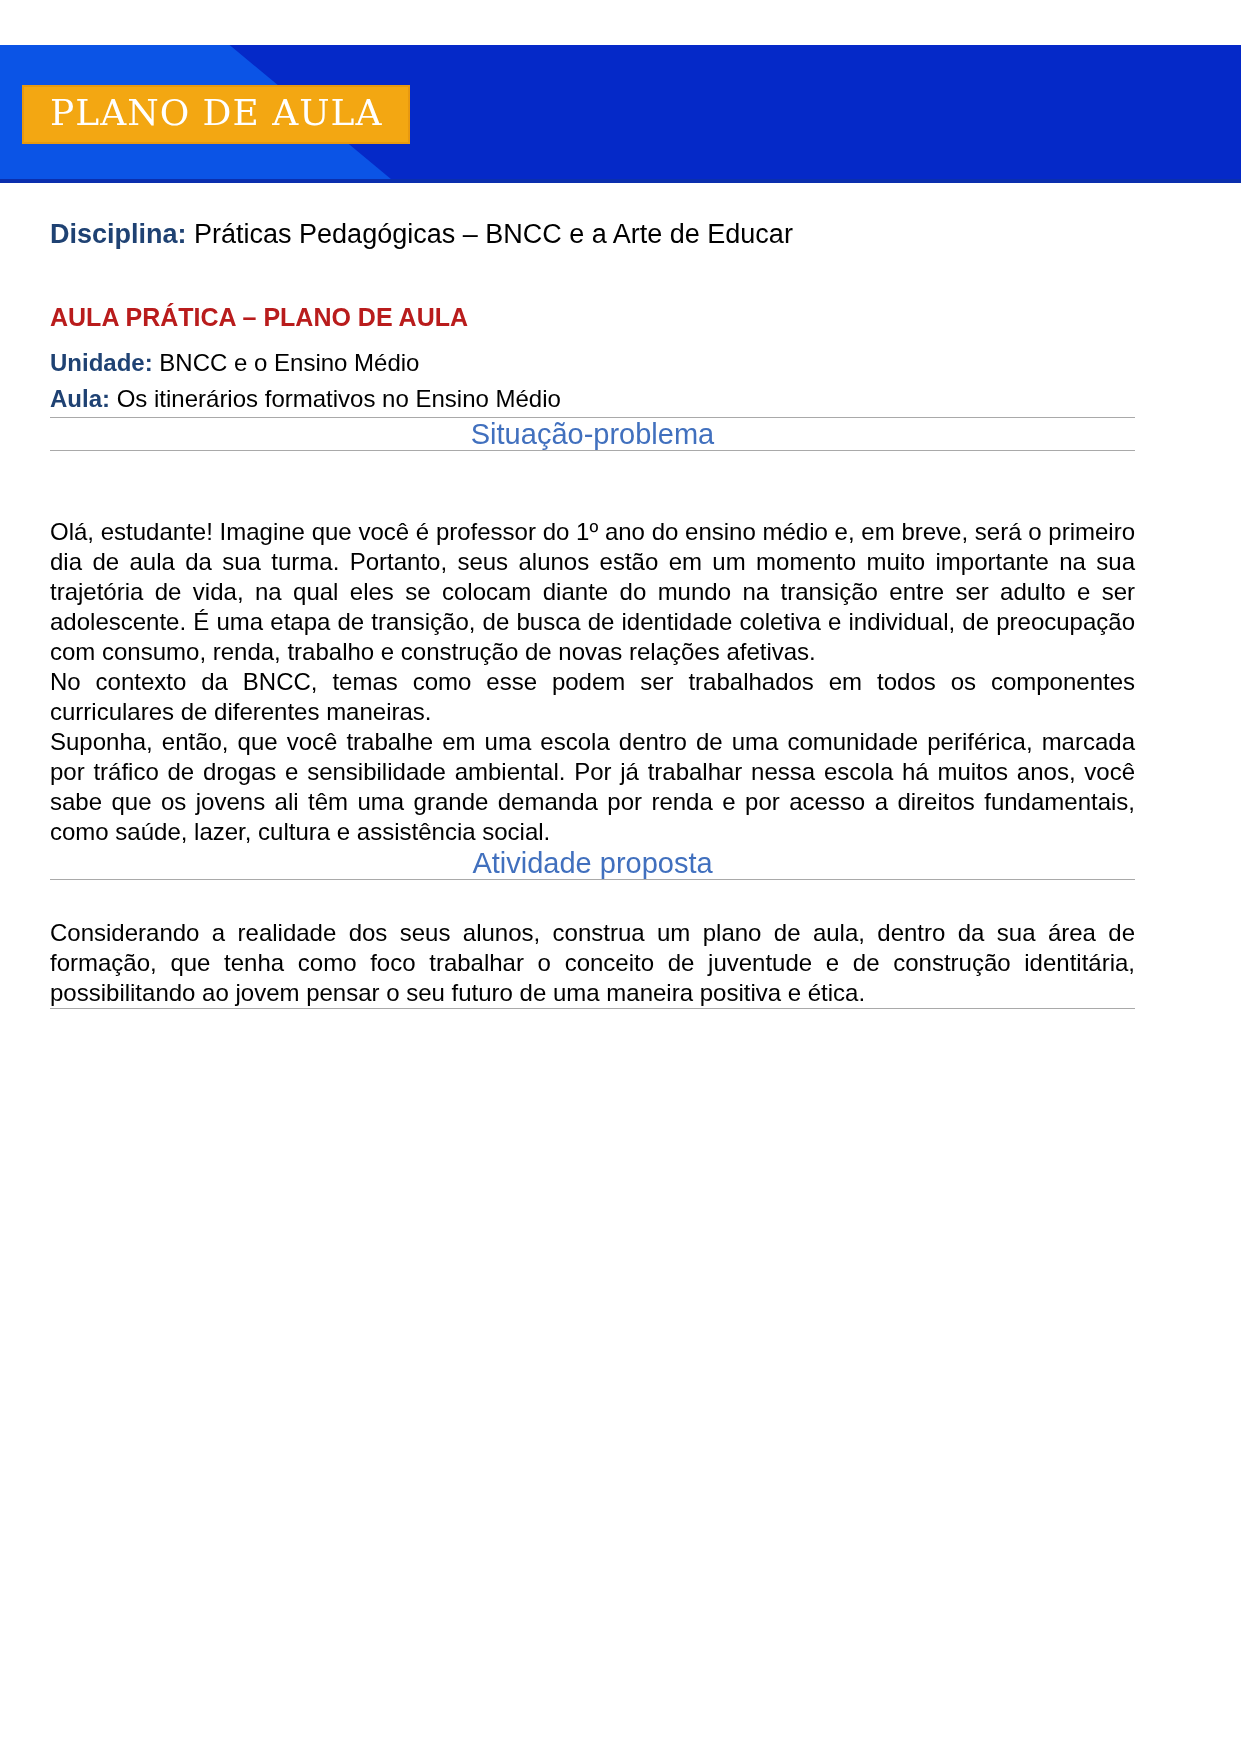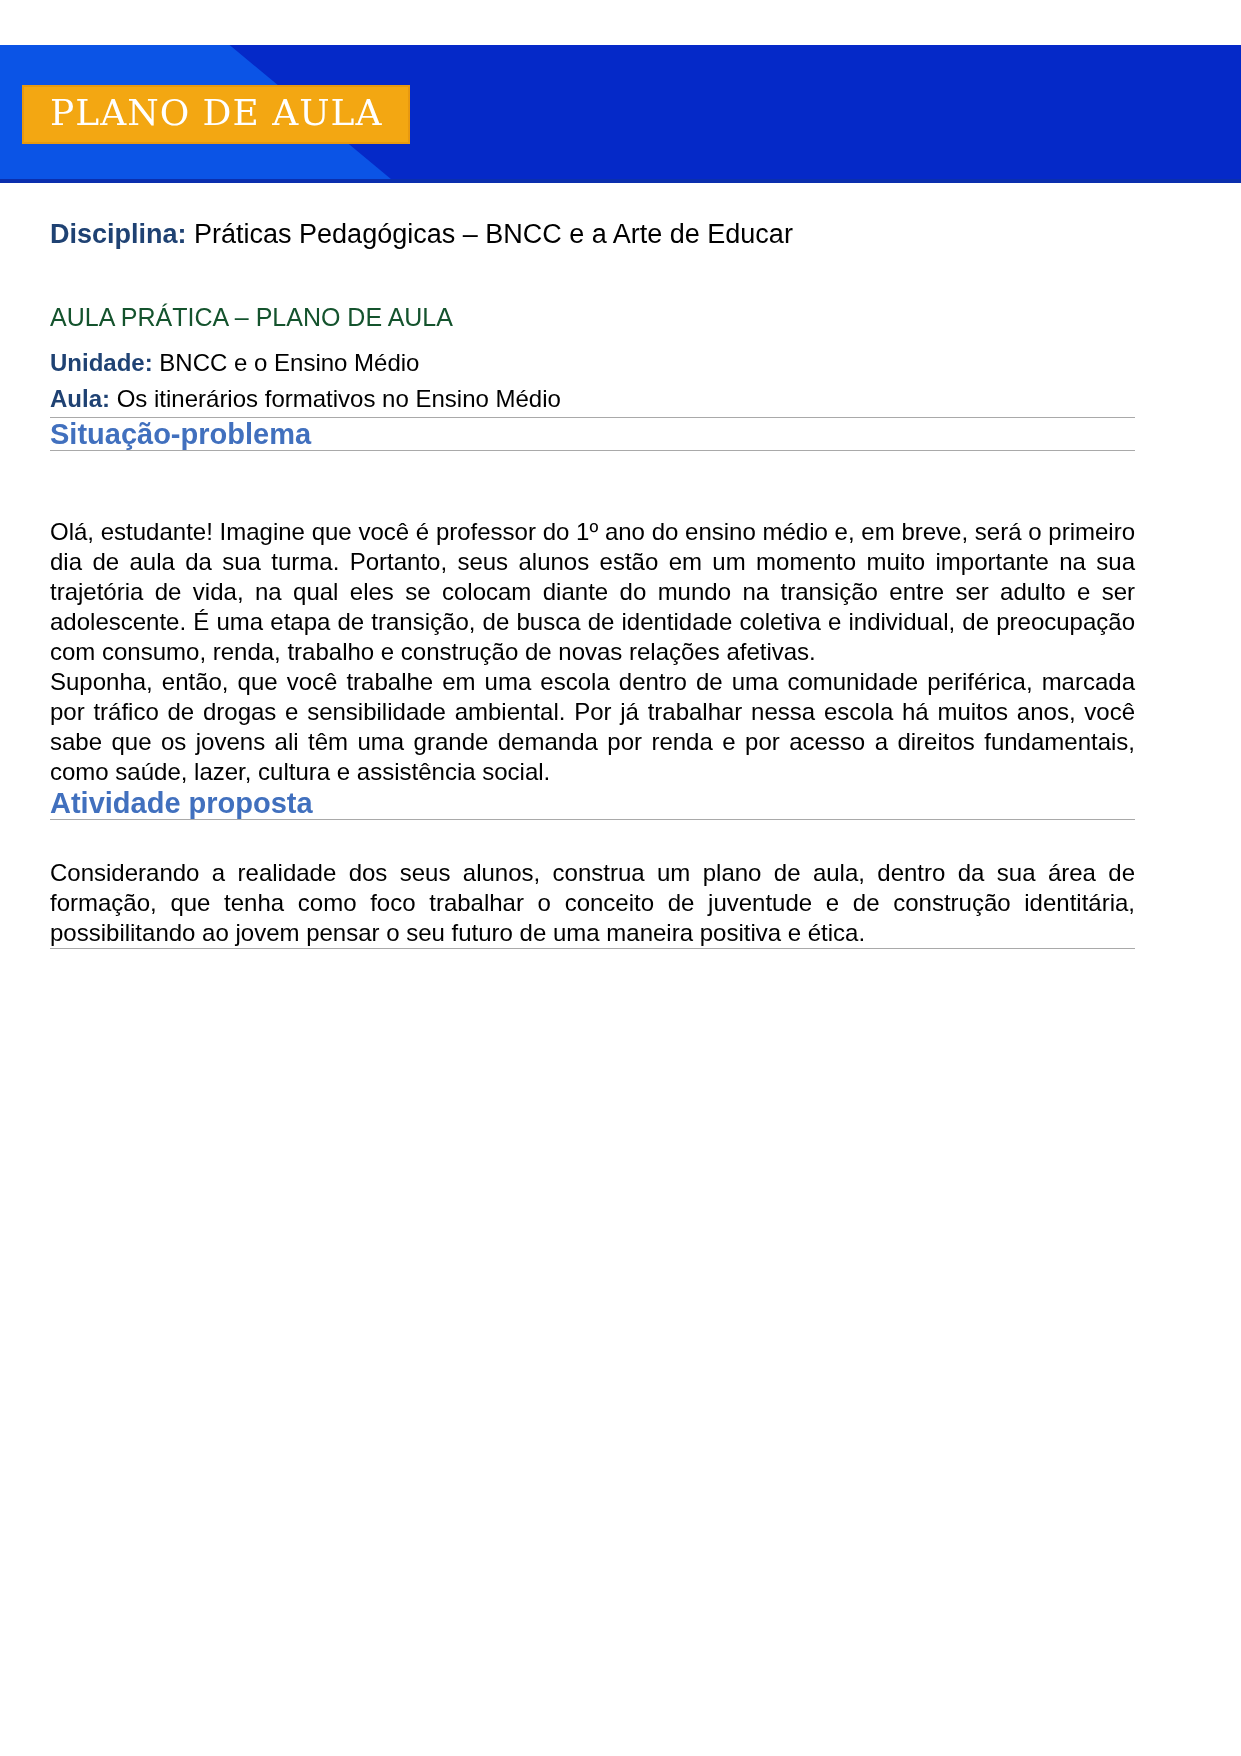--- a/index.html
+++ b/index.html
@@ -50,22 +50,22 @@
     margin: 34px 0 0 0;
     font-size: 27px;
     line-height: 34px;
   }
   .navy { color: #1F4273; font-weight: bold; }
 
   .practice-title {
     margin: 52px 0 0 0;
     font-size: 25px;
     line-height: 28px;
-    font-weight: normal;
-    color: #14532d;
+    font-weight: bold;
+    color: #b91c1c;
   }
   .meta-line {
     margin: 0;
     font-size: 24px;
     line-height: 36px;
   }
   .meta-block { margin-top: 14px; }
 
   hr.rule {
     border: none;
@@ -73,22 +73,23 @@
     margin: 0;
   }
   .rule-1 { margin-top: 28px; }
   .rule-under-h2 { margin-top: 30px; }
   .rule-under-h2-tight { margin-top: 17px; }
 
   h2.section-title {
     margin: 0;
     font-size: 29px;
     line-height: 32px;
-    font-weight: bold;
+    font-weight: normal;
     color: #4170BE;
+    text-align: center;
   }
   .h2-situacao  { margin-top: 46px; }
   .h2-atividade { margin-top: 60px; }
   .h2-objetivos { margin-top: 44px; }
 
   .body-block { margin-top: 66px; }
   .body-block p,
   .activity-block p {
     margin: 0;
     font-size: 24px;
@@ -140,20 +141,21 @@
     </div>
 
     <hr class="rule rule-1">
 
     <h2 class="section-title h2-situacao">Situação-problema</h2>
 
     <hr class="rule rule-under-h2">
 
     <div class="body-block">
       <p>Olá, estudante! Imagine que você é professor do 1º ano do ensino médio e, em breve, será o primeiro dia de aula da sua turma. Portanto, seus alunos estão em um momento muito importante na sua trajetória de vida, na qual eles se colocam diante do mundo na transição entre ser adulto e ser adolescente. É uma etapa de transição, de busca de identidade coletiva e individual, de preocupação com consumo, renda, trabalho e construção de novas relações afetivas.</p>
+      <p>No contexto da BNCC, temas como esse podem ser trabalhados em todos os componentes curriculares de diferentes maneiras.</p>
       <p>Suponha, então, que você trabalhe em uma escola dentro de uma comunidade periférica, marcada por tráfico de drogas e sensibilidade ambiental. Por já trabalhar nessa escola há muitos anos, você sabe que os jovens ali têm uma grande demanda por renda e por acesso a direitos fundamentais, como saúde, lazer, cultura e assistência social.</p>
     </div>
 
     <h2 class="section-title h2-atividade">Atividade proposta</h2>
 
     <hr class="rule rule-under-h2-tight">
 
     <div class="activity-block">
       <p>Considerando a realidade dos seus alunos, construa um plano de aula, dentro da sua área de formação, que tenha como foco trabalhar o conceito de juventude e de construção identitária, possibilitando ao jovem pensar o seu futuro de uma maneira positiva e ética.</p>
     </div>

